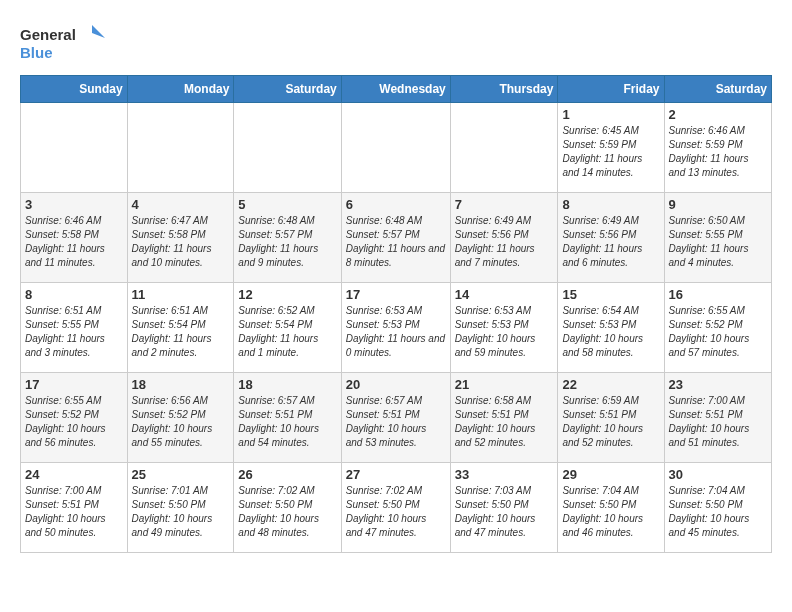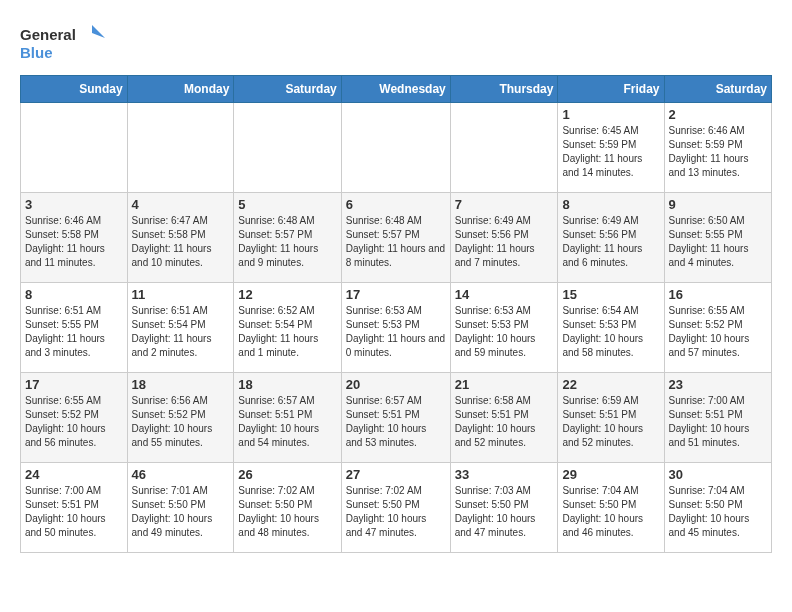--- a/index.html
+++ b/index.html
@@ -64,20 +64,21 @@
     .day-number {
       font-size: 13px;
       font-weight: bold;
       color: #333;
       margin-bottom: 2px;
     }
     .day-info {
       font-size: 10px;
       color: #333;
       line-height: 1.4;
+      font-style: italic;
     }
     .empty-cell {
       background: #fff !important;
     }
   </style>
 </head>
 <body>
 
 <div class="header">
   <div class="logo">
@@ -210,21 +211,21 @@
           <div class="day-number">23</div>
           <div class="day-info">Sunrise: 7:00 AM<br>Sunset: 5:51 PM<br>Daylight: 10 hours and 51 minutes.</div>
         </td>
       </tr>
       <tr>
         <td>
           <div class="day-number">24</div>
           <div class="day-info">Sunrise: 7:00 AM<br>Sunset: 5:51 PM<br>Daylight: 10 hours and 50 minutes.</div>
         </td>
         <td>
-          <div class="day-number">46</div>
+          <div class="day-number">25</div>
           <div class="day-info">Sunrise: 7:01 AM<br>Sunset: 5:50 PM<br>Daylight: 10 hours and 49 minutes.</div>
         </td>
         <td>
           <div class="day-number">26</div>
           <div class="day-info">Sunrise: 7:02 AM<br>Sunset: 5:50 PM<br>Daylight: 10 hours and 48 minutes.</div>
         </td>
         <td>
           <div class="day-number">27</div>
           <div class="day-info">Sunrise: 7:02 AM<br>Sunset: 5:50 PM<br>Daylight: 10 hours and 47 minutes.</div>
         </td>

